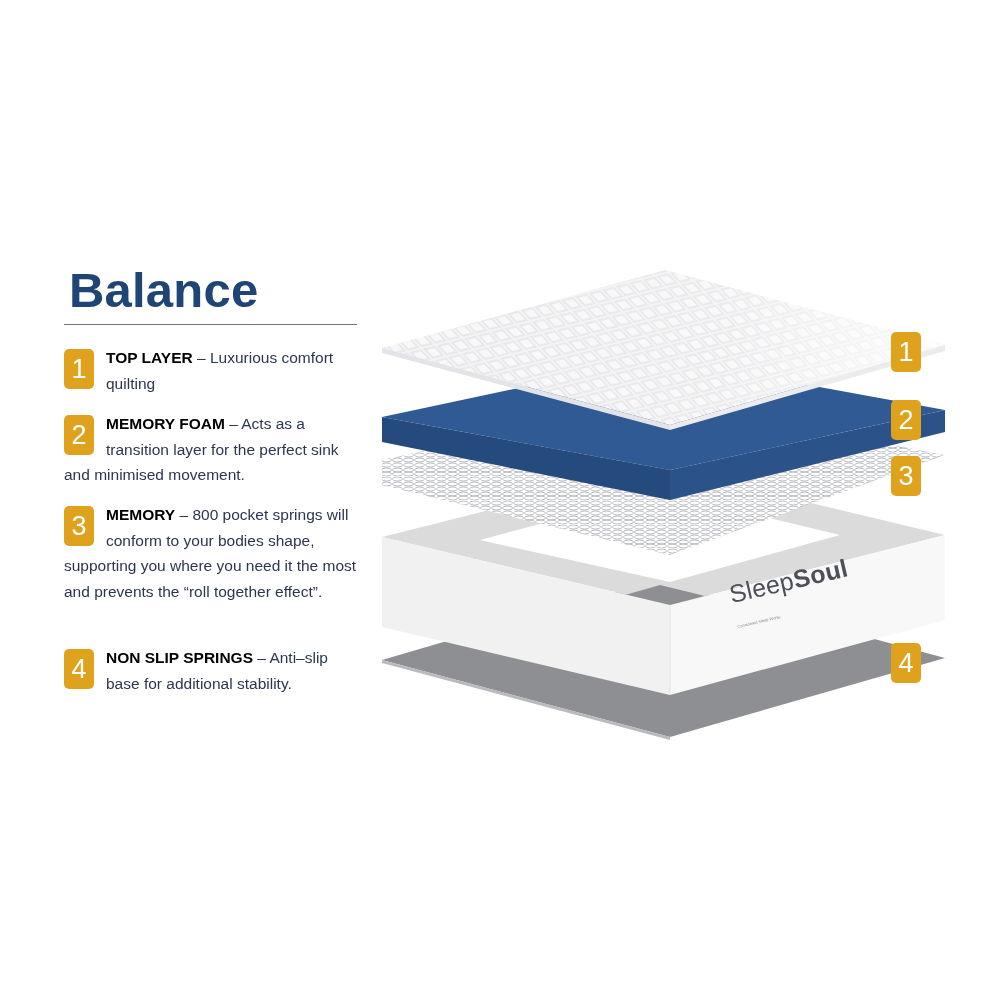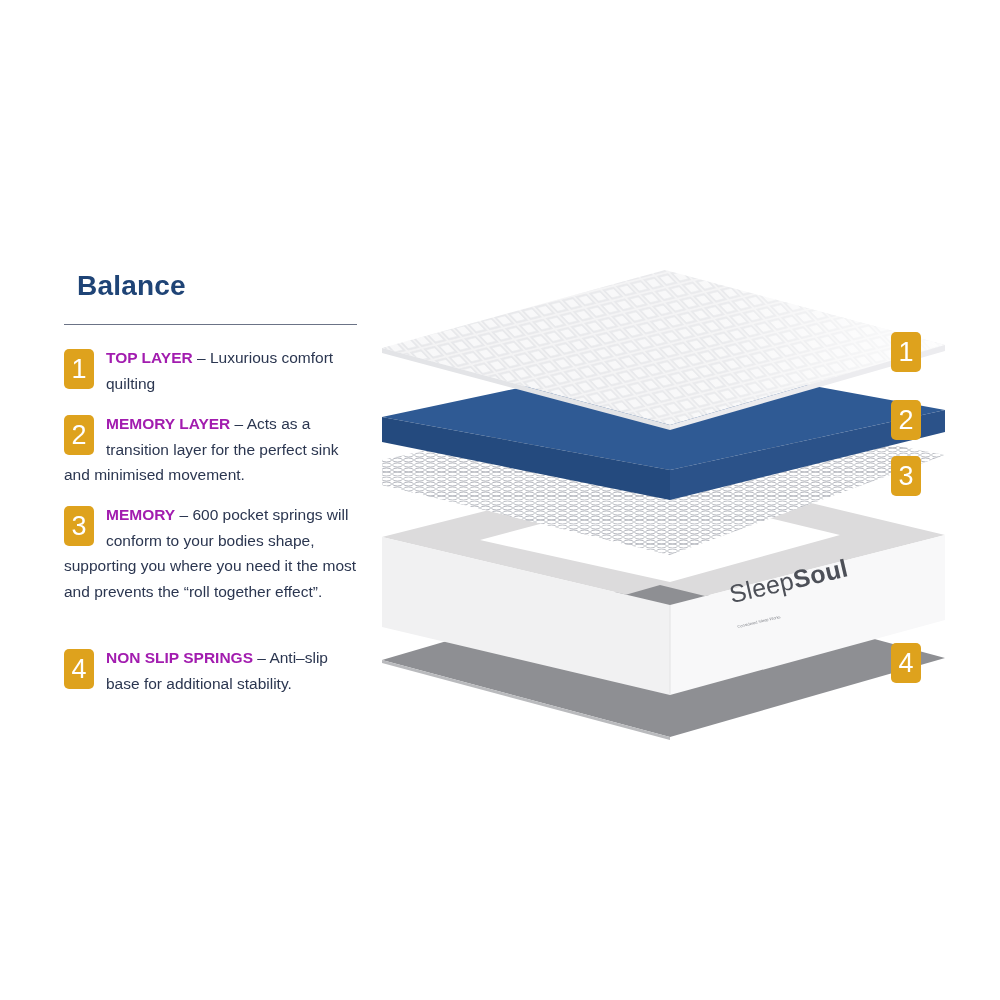--- a/index.html
+++ b/index.html
@@ -1,46 +1,46 @@
 <!DOCTYPE html>
 <html><head>
 <meta charset="utf-8">
 <style>
   html, body { margin: 0; padding: 0; background: #ffffff; }
   body { width: 1000px; height: 1000px; position: relative; overflow: hidden; font-family: "Liberation Sans", sans-serif; }
-  .title { position: absolute; left: 65px; top: 258px; font-size: 28px; font-weight: bold; color: #1f4476; margin: 12px; letter-spacing: 0.2px; }
+  .title { position: absolute; left: 65px; top: 258px; font-size: 49px; font-weight: bold; color: #1f4476; margin: 4px; letter-spacing: 0.2px; }
   .rule { position: absolute; left: 64px; top: 324px; width: 293px; height: 1px; background: #6b7386; }
   .feature { position: absolute; left: 64px; width: 300px; color: #2b3650; font-size: 15.5px; line-height: 25.5px; }
   .feature .badge { float: left; width: 30px; height: 40px; margin: 4px 12px 0 0; background: #dea21d; border-radius: 5px; color: #ffffff; font-size: 27px; line-height: 40px; text-align: center; }
-  .feature .name { font-weight: bold; color: #a21caf; }
+  .feature .name { font-weight: bold; color: #000000; }
   .layer-badge { position: absolute; width: 30px; height: 40px; background: #dea21d; border-radius: 5px; color: #ffffff; font-size: 27px; line-height: 40px; text-align: center; }
   svg.art { position: absolute; left: 370px; top: 260px; }
   .brand { position: absolute; left: 733px; top: 580px; transform: rotate(-13deg); transform-origin: left bottom; color: #4d5058; font-size: 25px; letter-spacing: 0.3px; }
   .brand .bold { font-weight: bold; }
   .brand-sub { position: absolute; left: 738px; top: 624px; transform: rotate(-13deg); transform-origin: left bottom; color: #8a8c92; font-size: 4px; }
 </style>
 </head>
 <body>
 
 <h1 class="title">Balance</h1>
 <div class="rule"></div>
 
 <div class="feature" style="top:345px;">
   <span class="badge">1</span>
   <span class="name">TOP LAYER</span><span> – </span><span>Luxurious comfort quilting</span>
 </div>
 
 <div class="feature" style="top:411px;">
   <span class="badge">2</span>
-  <span class="name">MEMORY LAYER</span><span> – </span><span>Acts as a transition layer for the perfect sink and minimised movement.</span>
+  <span class="name">MEMORY FOAM</span><span> – </span><span>Acts as a transition layer for the perfect sink and minimised movement.</span>
 </div>
 
 <div class="feature" style="top:502px;">
   <span class="badge">3</span>
-  <span class="name">MEMORY</span><span> – </span><span>600 pocket springs will conform to your bodies shape, supporting you where you need it the most and prevents the “roll together effect”.</span>
+  <span class="name">MEMORY</span><span> – </span><span>800 pocket springs will conform to your bodies shape, supporting you where you need it the most and prevents the “roll together effect”.</span>
 </div>
 
 <div class="feature" style="top:645px;">
   <span class="badge">4</span>
   <span class="name">NON SLIP SPRINGS</span><span> – </span><span>Anti–slip base for additional stability.</span>
 </div>
 
 <svg class="art" width="590" height="490" viewBox="0 0 590 490">
   <defs>
     <pattern id="quilt" width="14" height="14" patternUnits="userSpaceOnUse" patternTransform="rotate(-14) skewX(30)">

